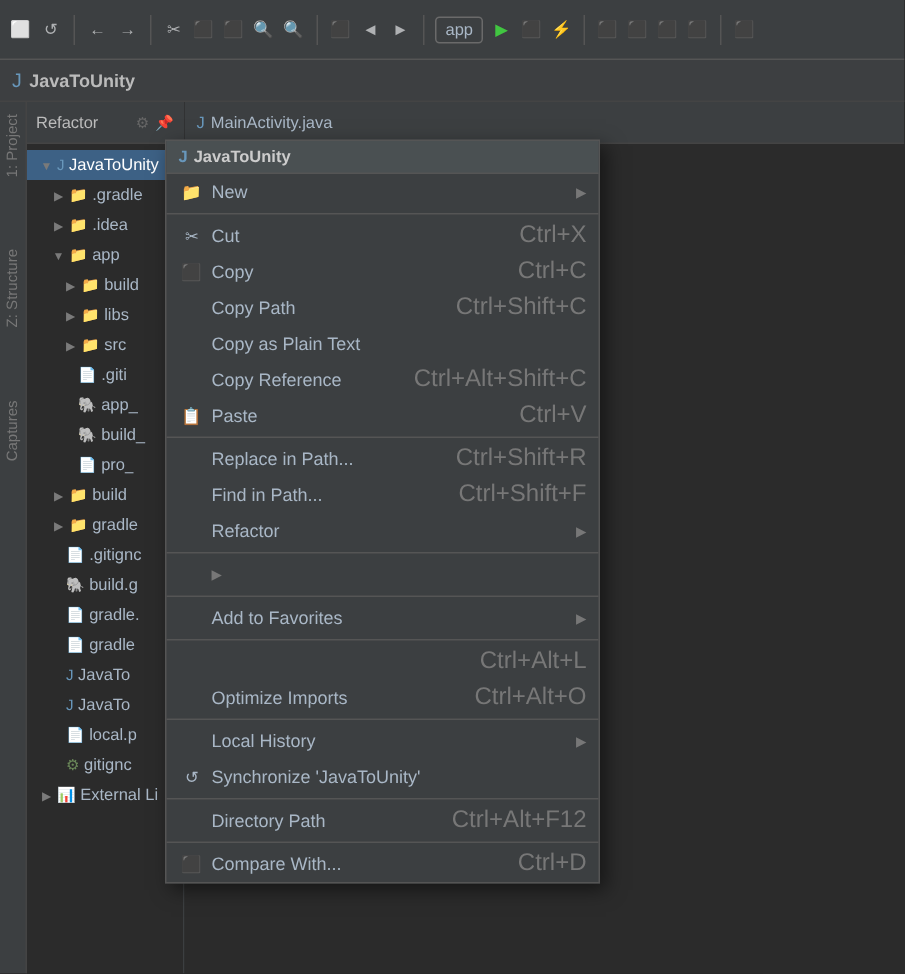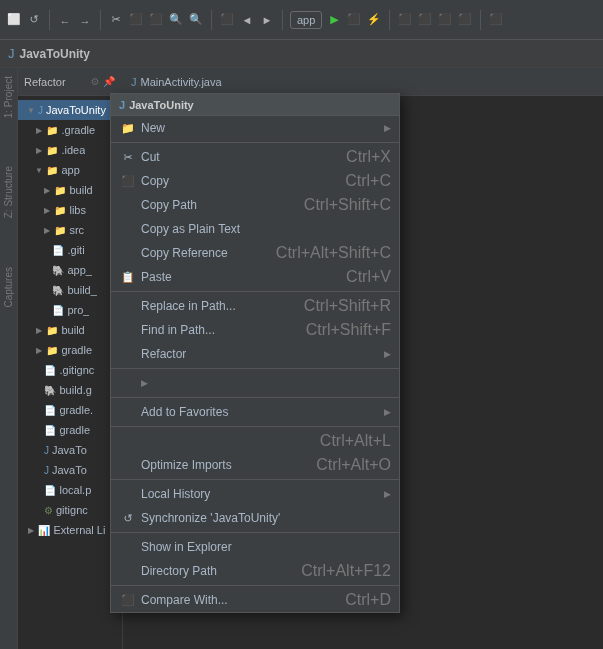--- a/index.html
+++ b/index.html
@@ -492,24 +492,20 @@
       <span class="menu-item-label">Local History</span>
       <span class="menu-arrow">▶</span>
     </div>
 
     <div class="menu-item">
       <span class="menu-item-icon">↺</span>
       <span class="menu-item-label">Synchronize 'JavaToUnity'</span>
     </div>
     <div class="menu-separator"></div>
 
-    <div class="menu-item">
-      <span class="menu-item-icon"></span>
-      <span class="menu-item-label">Show in Explorer</span>
-    </div>
 
     <div class="menu-item">
       <span class="menu-item-icon"></span>
       <span class="menu-item-label">Directory Path</span>
       <span class="menu-item-shortcut">Ctrl+Alt+F12</span>
     </div>
     <div class="menu-separator"></div>
 
     <div class="menu-item">
       <span class="menu-item-icon">⬛</span>

